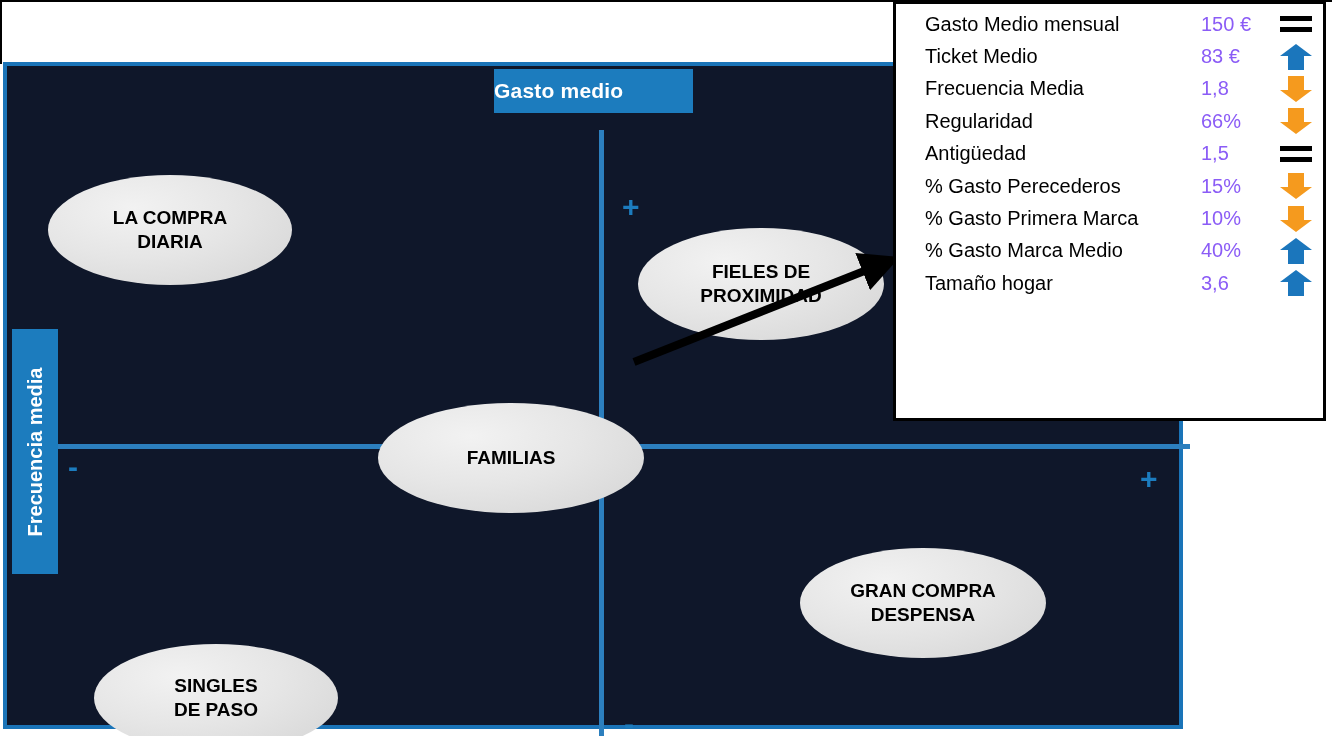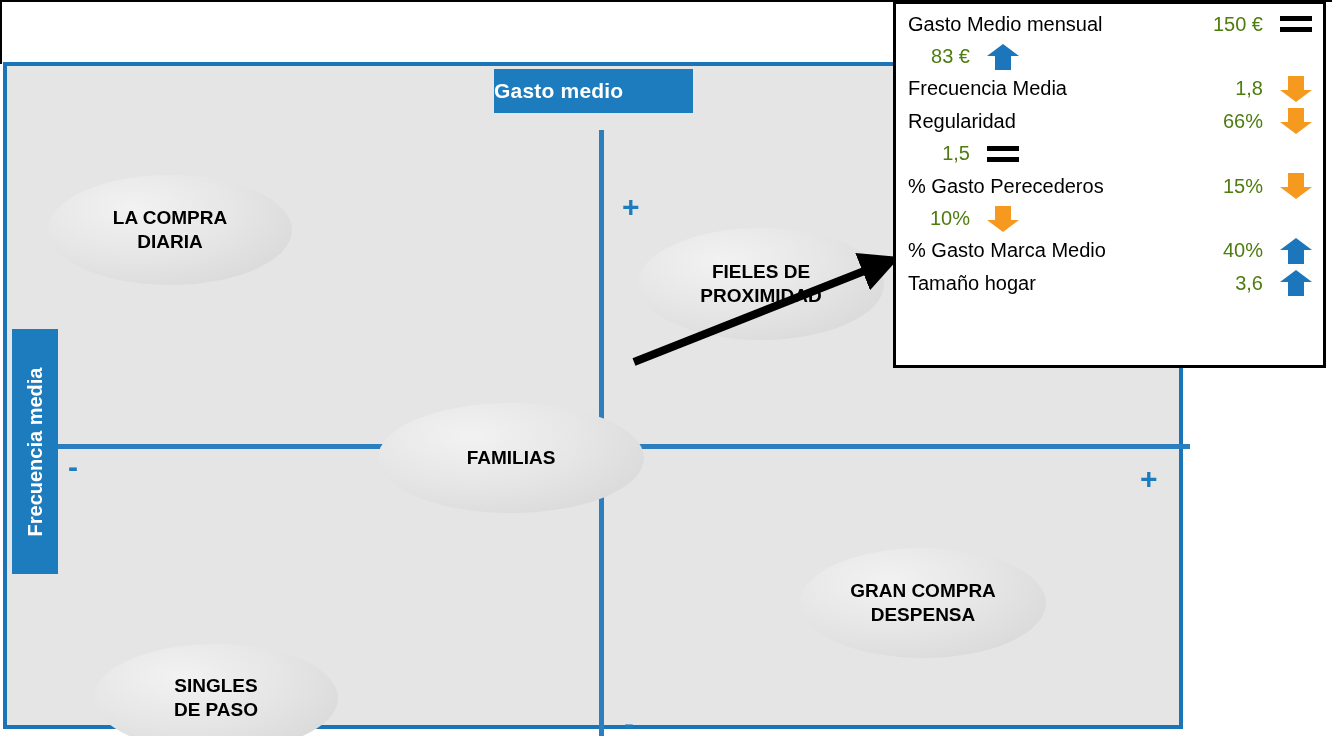--- a/index.html
+++ b/index.html
@@ -31,21 +31,21 @@
 
   
   .matrix-frame {
     position: absolute;
     left: 3px;
     top: 62px;
     width: 1180px;
     height: 667px;
     border: 4px solid #1A74B8;
     box-sizing: border-box;
-    background: #e5e5e5;
+    background: #0f172a;
   }
 
   
   .axis-h {
     position: absolute;
     left: 5px;
     top: 378px;
     width: 1178px;
     height: 5px;
     background: #2C7FBE;
@@ -148,42 +148,42 @@
     height: 135px;
     pointer-events: none;
   }
 
   
   .kpi-panel {
     position: absolute;
     left: 893px;
     top: 1px;
     width: 433px;
-    height: 367px;
+    height: 420px;
     background: #ffffff;
     border: 3px solid #000000;
     box-sizing: border-box;
-    padding: 4px 6px 4px 12px;
+    padding: 4px 6px 4px 29px;
   }
   .kpi-row {
     display: flex;
     align-items: center;
     height: 32.4px;
   }
   .kpi-label {
     flex: 1 1 auto;
     font-size: 20px;
     color: #000000;
     white-space: nowrap;
   }
   .kpi-value {
     flex: 0 0 auto;
     font-size: 20px;
-    color: #4d7c0f;
-    text-align: right;
+    color: #8b5cf6;
+    text-align: left;
     min-width: 62px;
     padding-right: 12px;
     white-space: nowrap;
   }
   .kpi-trend {
     flex: 0 0 auto;
     width: 42px;
     height: 28px;
     display: flex;
     align-items: center;
@@ -266,20 +266,21 @@
     <div class="kpi-value">150 €</div>
     <div class="kpi-trend">
       <svg width="34" height="20" viewBox="0 0 34 20">
           <rect x="1" y="2" width="32" height="5" fill="#000000"></rect>
           <rect x="1" y="13" width="32" height="5" fill="#000000"></rect>
         </svg>
     </div>
   </div>
 
   <div class="kpi-row">
+    <div class="kpi-label">Ticket Medio</div>
     <div class="kpi-value">83 €</div>
     <div class="kpi-trend">
       <svg width="34" height="28" viewBox="0 0 34 28">
           <path d="M17 1 L33 13 L25 13 L25 27 L9 27 L9 13 L1 13 Z" fill="#1B76BC"></path>
         </svg>
     </div>
   </div>
 
   <div class="kpi-row">
     <div class="kpi-label">Frecuencia Media</div>
@@ -295,20 +296,21 @@
     <div class="kpi-label">Regularidad</div>
     <div class="kpi-value">66%</div>
     <div class="kpi-trend">
       <svg width="34" height="28" viewBox="0 0 34 28">
           <path d="M17 27 L33 15 L25 15 L25 1 L9 1 L9 15 L1 15 Z" fill="#F59A1E"></path>
         </svg>
     </div>
   </div>
 
   <div class="kpi-row">
+    <div class="kpi-label">Antigüedad</div>
     <div class="kpi-value">1,5</div>
     <div class="kpi-trend">
       <svg width="34" height="20" viewBox="0 0 34 20">
           <rect x="1" y="2" width="32" height="5" fill="#000000"></rect>
           <rect x="1" y="13" width="32" height="5" fill="#000000"></rect>
         </svg>
     </div>
   </div>
 
   <div class="kpi-row">
@@ -316,20 +318,21 @@
     <div class="kpi-value">15%</div>
     <div class="kpi-trend">
       <svg width="34" height="28" viewBox="0 0 34 28">
           <path d="M17 27 L33 15 L25 15 L25 1 L9 1 L9 15 L1 15 Z" fill="#F59A1E"></path>
         </svg>
     </div>
   </div>
 
 
   <div class="kpi-row">
+    <div class="kpi-label">% Gasto Primera Marca</div>
     <div class="kpi-value">10%</div>
     <div class="kpi-trend">
       <svg width="34" height="28" viewBox="0 0 34 28">
           <path d="M17 27 L33 15 L25 15 L25 1 L9 1 L9 15 L1 15 Z" fill="#F59A1E"></path>
         </svg>
     </div>
   </div>
 
 
   <div class="kpi-row">

